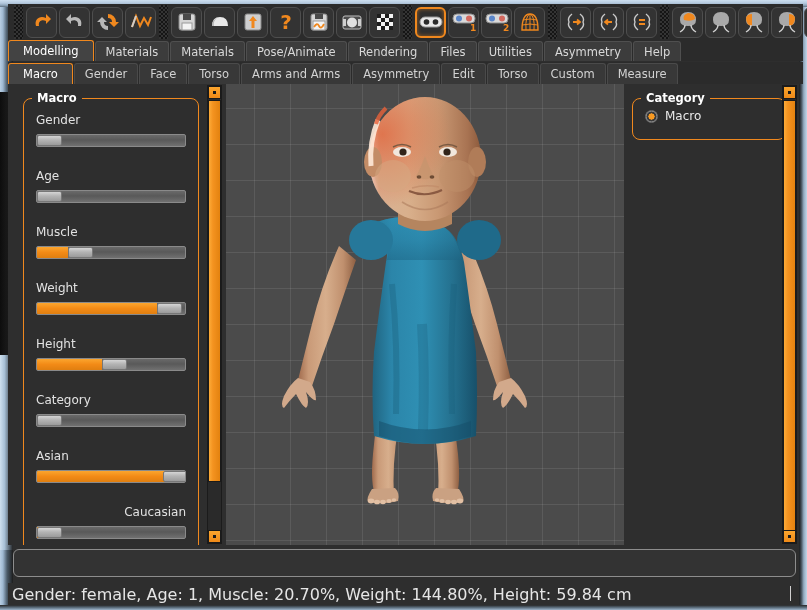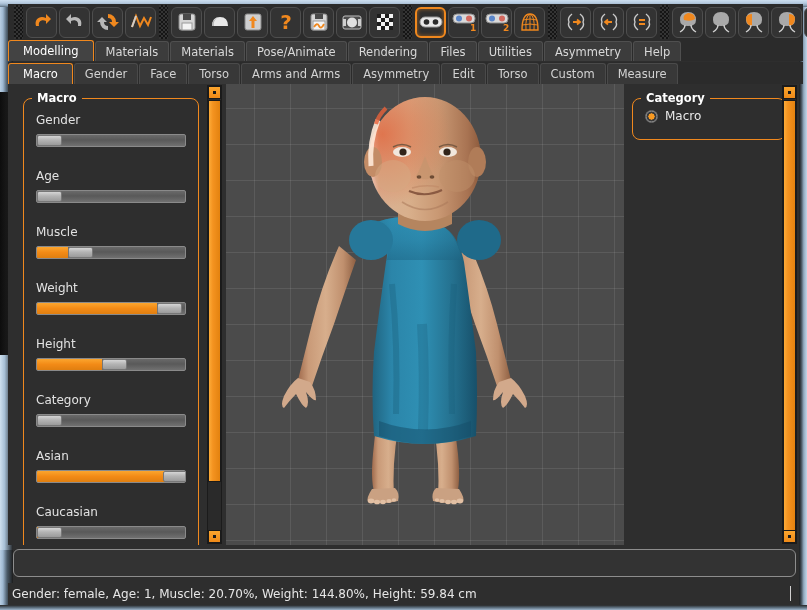--- a/index.html
+++ b/index.html
@@ -144,21 +144,21 @@
     border: 1px solid #f0881e;
     border-radius: 8px;
     padding: 14px 0 10px 0;
   }
   .group-title {
     position: absolute; left: 8px; top: -8px;
     background: #2e2e2e; padding: 0 5px;
     color: #ffffff; font-size: 11.5px; font-weight: bold;
   }
   .slider-row { padding: 0 12px; margin-bottom: 22px; }
-  .slider-row:last-child { margin-bottom: 8px; }
+  .slider-row:last-child { margin-bottom: 8px; text-align: right; }
   .slider-label {
     color: #e2e2e2; font-size: 12px; margin-bottom: 7px;
   }
   .slider-track {
     position: relative; height: 13px; width: 100%;
     background: linear-gradient(180deg,#6a6a6a 0%, #595959 45%, #707070 100%);
     border: 1px solid #8a8a8a;
     border-radius: 2px;
     overflow: hidden;
   }
@@ -238,21 +238,21 @@
     border-radius: 6px;
     z-index: 9;
   }
   .statusbar {
     position: absolute; left: 8px; top: 583px; width: 791px; height: 22px;
     background: #2e2e2e;
     display: flex; align-items: center;
     z-index: 9;
   }
   .status-text {
-    color: #e6e6e6; font-size: 12px; padding-left: 4px;
+    color: #e6e6e6; font-size: 16px; padding-left: 4px;
   }
   .status-caret {
     position: absolute; right: 8px; top: 3px;
     width: 1px; height: 15px; background: #d0d0d0;
   }
 </style>
 </head>
 <body>
 
 <div id="app">

